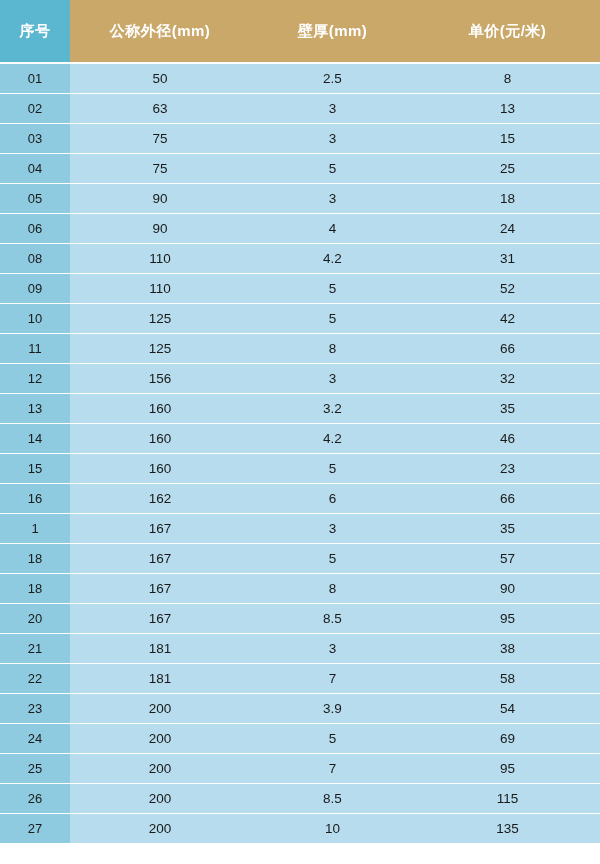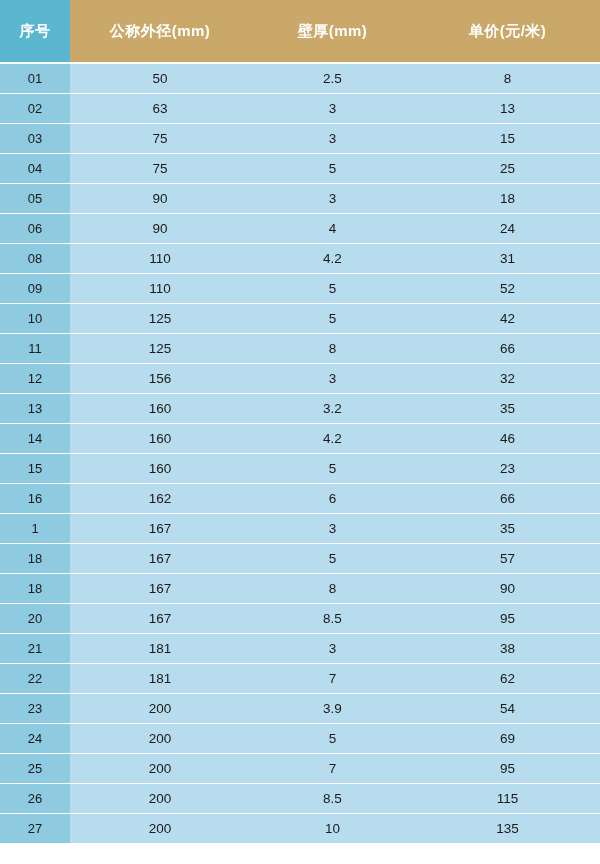--- a/index.html
+++ b/index.html
@@ -193,21 +193,21 @@
       <tr>
         <td class="idx">21</td>
         <td>181</td>
         <td>3</td>
         <td>38</td>
       </tr>
       <tr>
         <td class="idx">22</td>
         <td>181</td>
         <td>7</td>
-        <td>62</td>
+        <td>58</td>
       </tr>
       <tr>
         <td class="idx">23</td>
         <td>200</td>
         <td>3.9</td>
         <td>54</td>
       </tr>
       <tr>
         <td class="idx">24</td>
         <td>200</td>

